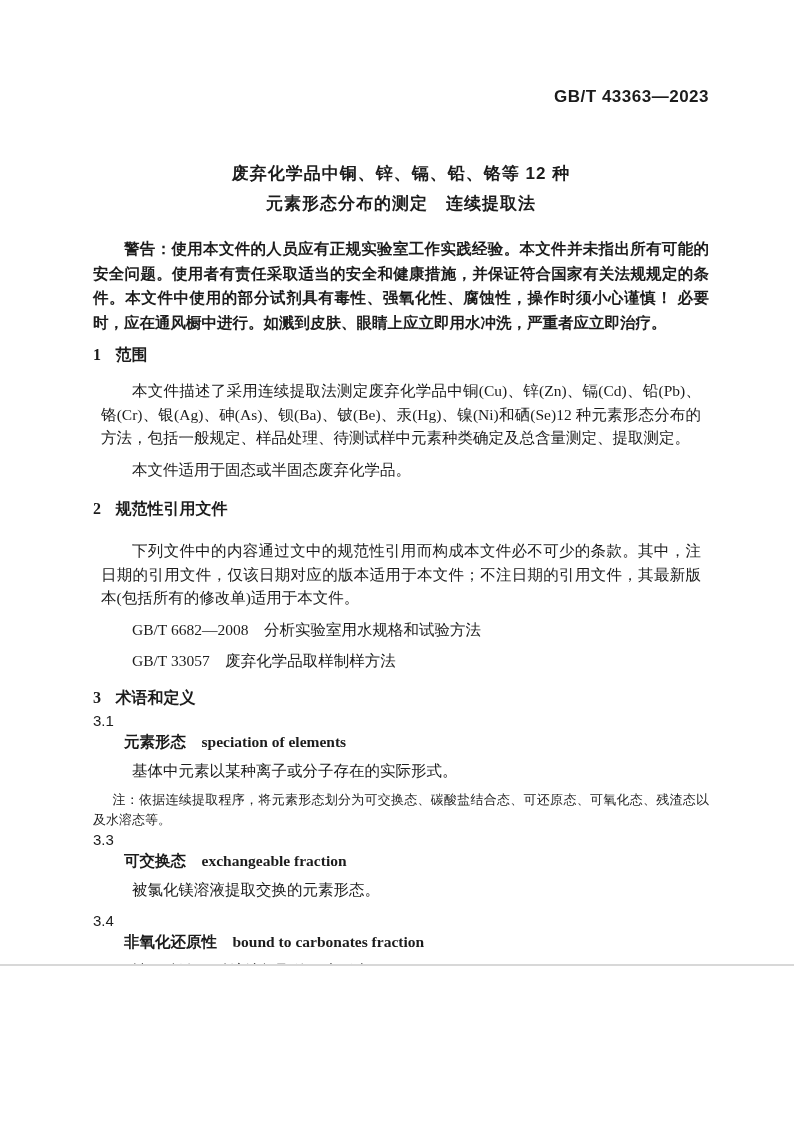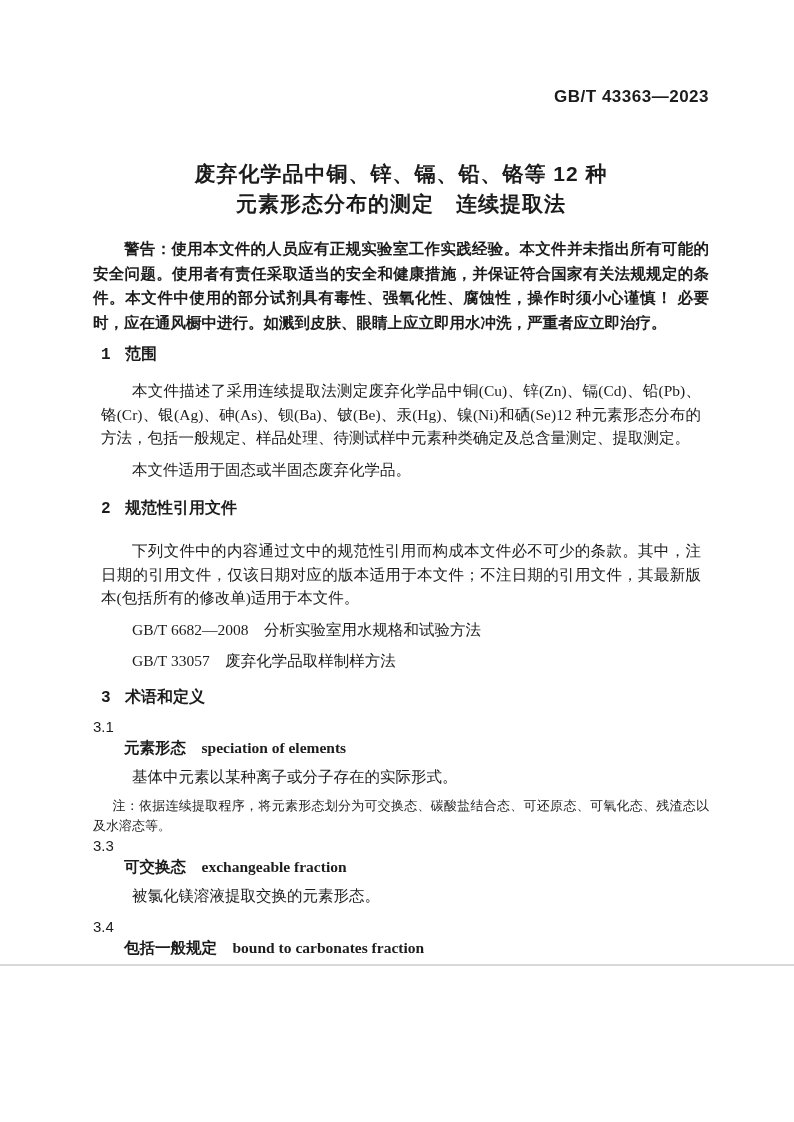--- a/index.html
+++ b/index.html
@@ -31,36 +31,36 @@
     font-weight: 700;
     font-size: 17px;
     line-height: 20px;
     letter-spacing: 0.5px;
   }
   .title {
     margin: 52px 0 0 0;
     text-align: center;
     font-family: "Liberation Sans", "DejaVu Sans", sans-serif;
     font-weight: 700;
-    font-size: 21px;
+    font-size: 17px;
     line-height: 30px;
   }
   .title .tl { display: block; letter-spacing: 1px; }
   .warning {
     margin: 18px 0 0 0;
     font-family: "Liberation Sans", "DejaVu Sans", sans-serif;
     font-weight: 700;
     font-size: 15.5px;
     line-height: 24.5px;
     text-align: justify;
     text-indent: 2em;
   }
   .sec {
-    margin: 8px;
-    font-family: Liberation Mono, monospace;
+    margin: 0;
+    font-family: Liberation Serif, serif;
     font-weight: 700;
     font-size: 16px;
     line-height: 20px;
   }
   .sec .sec-t { margin-left: 0.9em; }
   .sec-1 { margin-top: 10px; }
   .sec-2 { margin-top: 18px; }
   .sec-3 { margin-top: 15px; }
   .body {
     margin: 8px;
@@ -177,21 +177,21 @@
       <div class="term-id">3.3</div>
       <div class="term-name">
         <span class="zh">可交换态</span><span class="en">exchangeable fraction</span>
       </div>
       <p class="body ind def">被氯化镁溶液提取交换的元素形态。</p>
     </div>
 
     <div class="term">
       <div class="term-id">3.4</div>
       <div class="term-name">
-        <span class="zh">包括一般规定</span><span class="en">bound to carbonates fraction</span>
+        <span class="zh">非氧化还原性</span><span class="en">bound to carbonates fraction</span>
       </div>
       <p class="body ind def">被乙酸钠-乙酸溶液提取的元素形态。</p>
     </div>
 
   </div>
 
   <div class="watermark">
     <span>SAC</span>
   </div>
   <div class="page-number">1</div>

